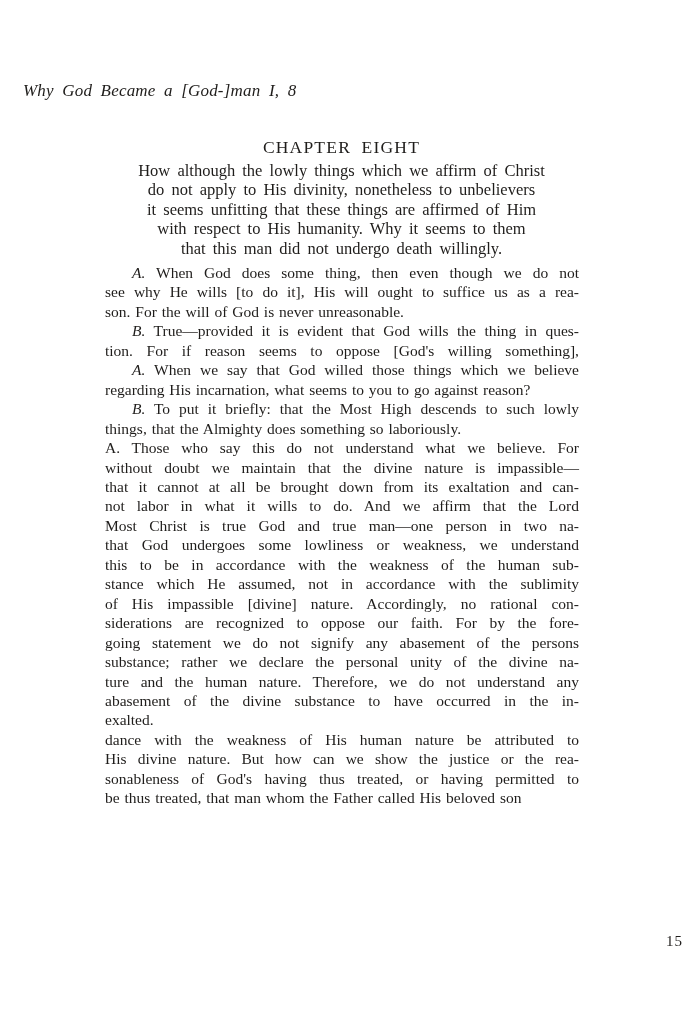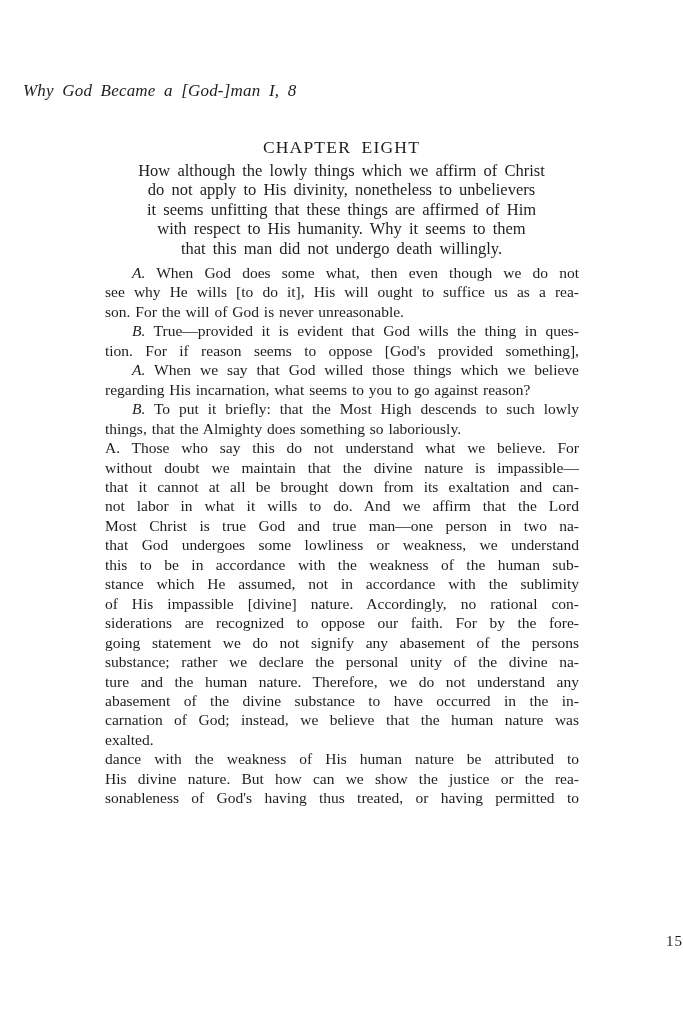--- a/index.html
+++ b/index.html
@@ -66,27 +66,27 @@
 <div class="chapter-summary">
   <div class="summary-line">How although the lowly things which we affirm of Christ</div>
   <div class="summary-line">do not apply to His divinity, nonetheless to unbelievers</div>
   <div class="summary-line">it seems unfitting that these things are affirmed of Him</div>
   <div class="summary-line">with respect to His humanity. Why it seems to them</div>
   <div class="summary-line">that this man did not undergo death willingly.</div>
 </div>
 
 <div class="body-text">
     <div class="paragraph">
-      <div class="line"><span class="indent"></span><span class="speaker italic">A.</span> <span>When God does some what, then even though we do not</span></div>
+      <div class="line"><span class="indent"></span><span class="speaker italic">A.</span> <span>When God does some thing, then even though we do not</span></div>
       <div class="line">see why He wills [to do it], His will ought to suffice us as a rea-</div>
       <div class="line lastline">son. For the will of God is never unreasonable.</div>
     </div>
     <div class="paragraph">
       <div class="line"><span class="indent"></span><span class="speaker italic">B.</span> <span>True—provided it is evident that God wills the thing in ques-</span></div>
-      <div class="line">tion. For if reason seems to oppose [God's provided something],</div>
+      <div class="line">tion. For if reason seems to oppose [God's willing something],</div>
     </div>
     <div class="paragraph">
       <div class="line"><span class="indent"></span><span class="speaker italic">A.</span> <span>When we say that God willed those things which we believe</span></div>
       <div class="line lastline">regarding His incarnation, what seems to you to go against reason?</div>
     </div>
     <div class="paragraph">
       <div class="line"><span class="indent"></span><span class="speaker italic">B.</span> <span>To put it briefly: that the Most High descends to such lowly</span></div>
       <div class="line lastline">things, that the Almighty does something so laboriously.</div>
     </div>
     <div class="paragraph">
@@ -97,23 +97,23 @@
       <div class="line">Most Christ is true God and true man—one person in two na-</div>
       <div class="line">that God undergoes some lowliness or weakness, we understand</div>
       <div class="line">this to be in accordance with the weakness of the human sub-</div>
       <div class="line">stance which He assumed, not in accordance with the sublimity</div>
       <div class="line">of His impassible [divine] nature. Accordingly, no rational con-</div>
       <div class="line">siderations are recognized to oppose our faith. For by the fore-</div>
       <div class="line">going statement we do not signify any abasement of the persons</div>
       <div class="line">substance; rather we declare the personal unity of the divine na-</div>
       <div class="line">ture and the human nature. Therefore, we do not understand any</div>
       <div class="line">abasement of the divine substance to have occurred in the in-</div>
-      <div class="line">carnation of God; instead, we believe that the human nature was</div>
       <div class="line lastline">exalted.</div>
     </div>
     <div class="paragraph">
       <div class="line">dance with the weakness of His human nature be attributed to</div>
       <div class="line">His divine nature. But how can we show the justice or the rea-</div>
       <div class="line">sonableness of God's having thus treated, or having permitted to</div>
+      <div class="line lastline">be thus treated, that man whom the Father called His beloved son</div>
     </div>
   </div>
 
 <div class="page-number">15</div>
 
 </body></html>

